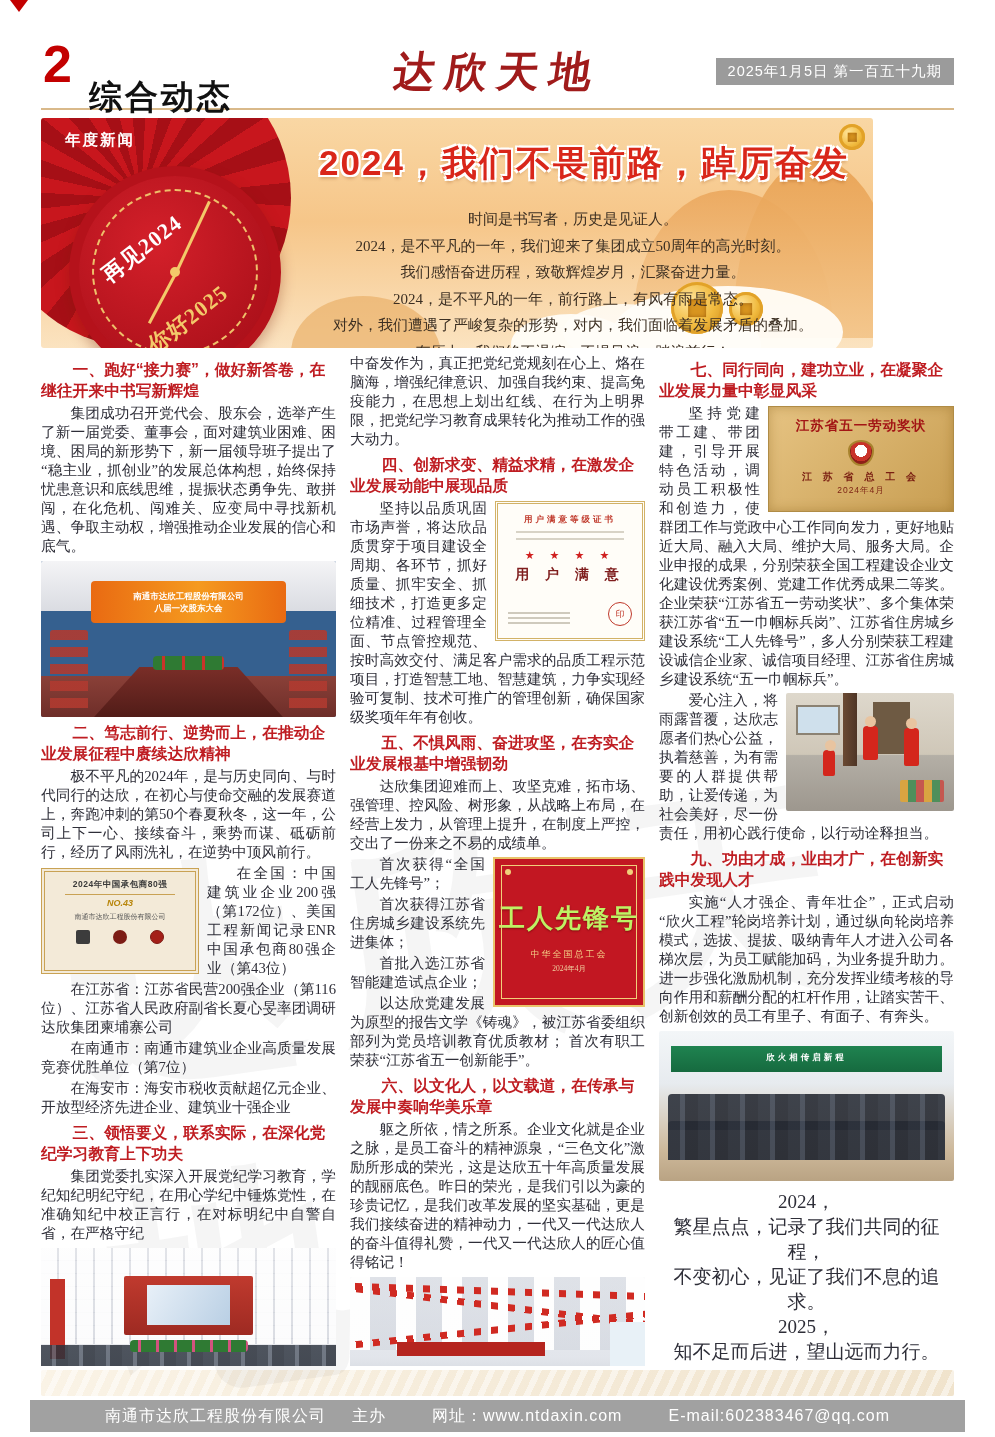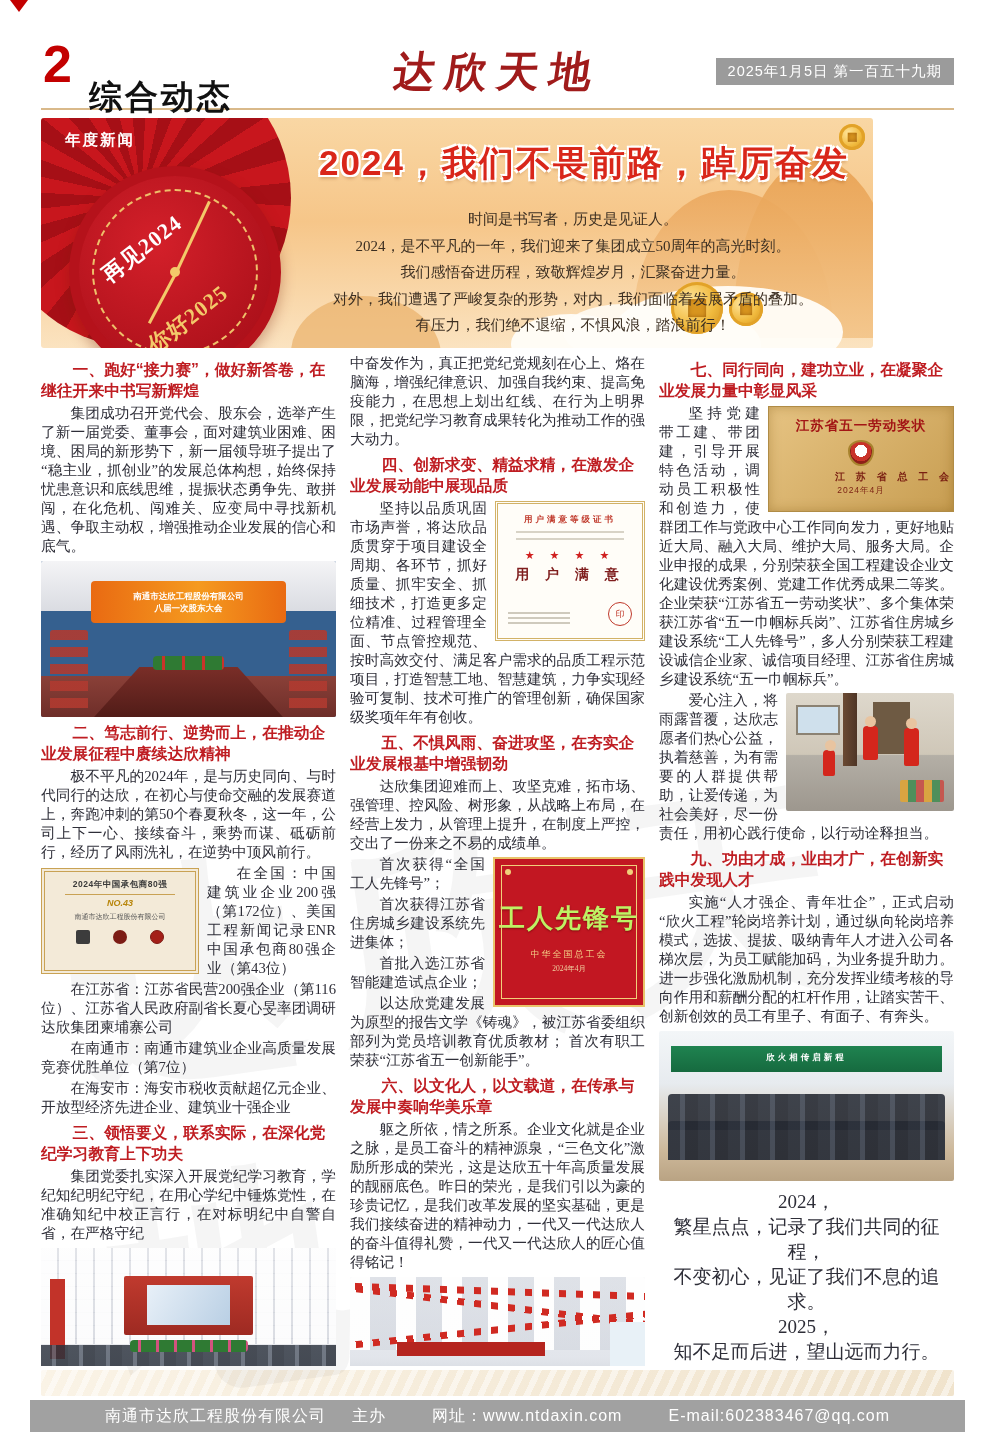--- a/index.html
+++ b/index.html
@@ -107,21 +107,21 @@
   .culture .panels { position:absolute; inset:0 0 55% 0; background:repeating-linear-gradient(90deg,rgba(255,255,255,.95) 0 20px,rgba(200,205,214,.4) 20px 46px); }
   .culture .flags { position:absolute; left:-4%; width:110%; height:7px; background:repeating-linear-gradient(90deg,#d02a22 0 7px,rgba(0,0,0,0) 7px 17px); }
   .culture .f1 { top:16%; transform:rotate(7deg); } .culture .f2 { top:30%; transform:rotate(-6deg); } .culture .f3 { top:7%; transform:rotate(2deg); }
   .culture .wallbanner { position:absolute; left:16%; top:40%; width:50%; height:9%; background:#b5251f; }
   .culture .window { position:absolute; right:0; top:28%; width:12%; height:32%; background:#e8f1f7; }
 
   
   .award51 { float:right; width:186px; height:106px; margin:2px 0 2px 8px; background:linear-gradient(135deg,#e6c382,#c89e52); border:1px solid #b08c46; box-shadow:inset 0 0 12px rgba(120,80,10,.35); text-align:center; font-family:"Liberation Sans","DejaVu Sans",sans-serif; }
   .award51 .at { margin-top:10px; color:#a31515; font-size:13.5px; font-weight:900; letter-spacing:1px; }
   .award51 .badge { width:26px; height:26px; margin:5px auto 0; border-radius:50% 50% 50% 50%/40% 40% 60% 60%; background:radial-gradient(circle at 50% 40%,#fff 35%,#c8332a 36% 60%,#8e1f18 61%); border:2px solid #a8832e; }
-  .award51 .ai { margin-top:4px; color:#7a1f12; font-size:10px; font-weight:bold; letter-spacing:4px;text-align:right; }
+  .award51 .ai { margin-top:4px; color:#7a1f12; font-size:10px; font-weight:bold; letter-spacing:4px; }
   .award51 .ad { color:#7a1f12; font-size:8.5px; margin-top:1px; letter-spacing:1px; }
 
   
   .vphoto { float:right; width:168px; height:118px; margin:2px 0 2px 8px; position:relative; overflow:hidden; background:linear-gradient(#ded8cc 0%,#cfc7b8 52%,#b4afa6 53%,#9d978e 100%); border-radius:2px; }
   .vphoto .door { position:absolute; left:52%; top:8%; width:22%; height:44%; background:#6e5a43; }
   .vphoto .board { position:absolute; left:6%; top:10%; width:26%; height:26%; background:#cfe0ec; border:2px solid #8b8273; }
   .vphoto .pillar { position:absolute; left:34%; top:0; width:8%; height:62%; background:linear-gradient(90deg,#6b4a33,#4e3526); }
   .vphoto .fig { position:absolute; width:15px; height:34px; background:#d4261c; border-radius:4px 4px 2px 2px; }
   .vphoto .fig::before { content:''; position:absolute; top:-10px; left:2px; width:11px; height:11px; border-radius:50%; background:#e8c4a0; }
   .vphoto .fg1 { left:46%; top:28%; } .vphoto .fg2 { left:70%; top:30%; height:38px; }
@@ -172,20 +172,21 @@
       <div class="hand h1"></div>
       <div class="hand h2"></div>
       <div class="t1">再见2024</div>
       <div class="t2">你好2025</div>
     </div>
     <div class="btitle">2024，我们不畏前路，踔厉奋发</div>
     <div class="blines">
       <div>时间是书写者，历史是见证人。</div>
       <div>2024，是不平凡的一年，我们迎来了集团成立50周年的高光时刻。</div>
       <div>我们感悟奋进历程，致敬辉煌岁月，汇聚奋进力量。</div>
+      <div>2024，是不平凡的一年，前行路上，有风有雨是常态。</div>
       <div>对外，我们遭遇了严峻复杂的形势，对内，我们面临着发展矛盾的叠加。</div>
       <div>有压力，我们绝不退缩，不惧风浪，踏浪前行！</div>
 
     </div>
   </div>
 
   <div class="watermark">达欣天地</div>
 
   <div class="cols">
 

